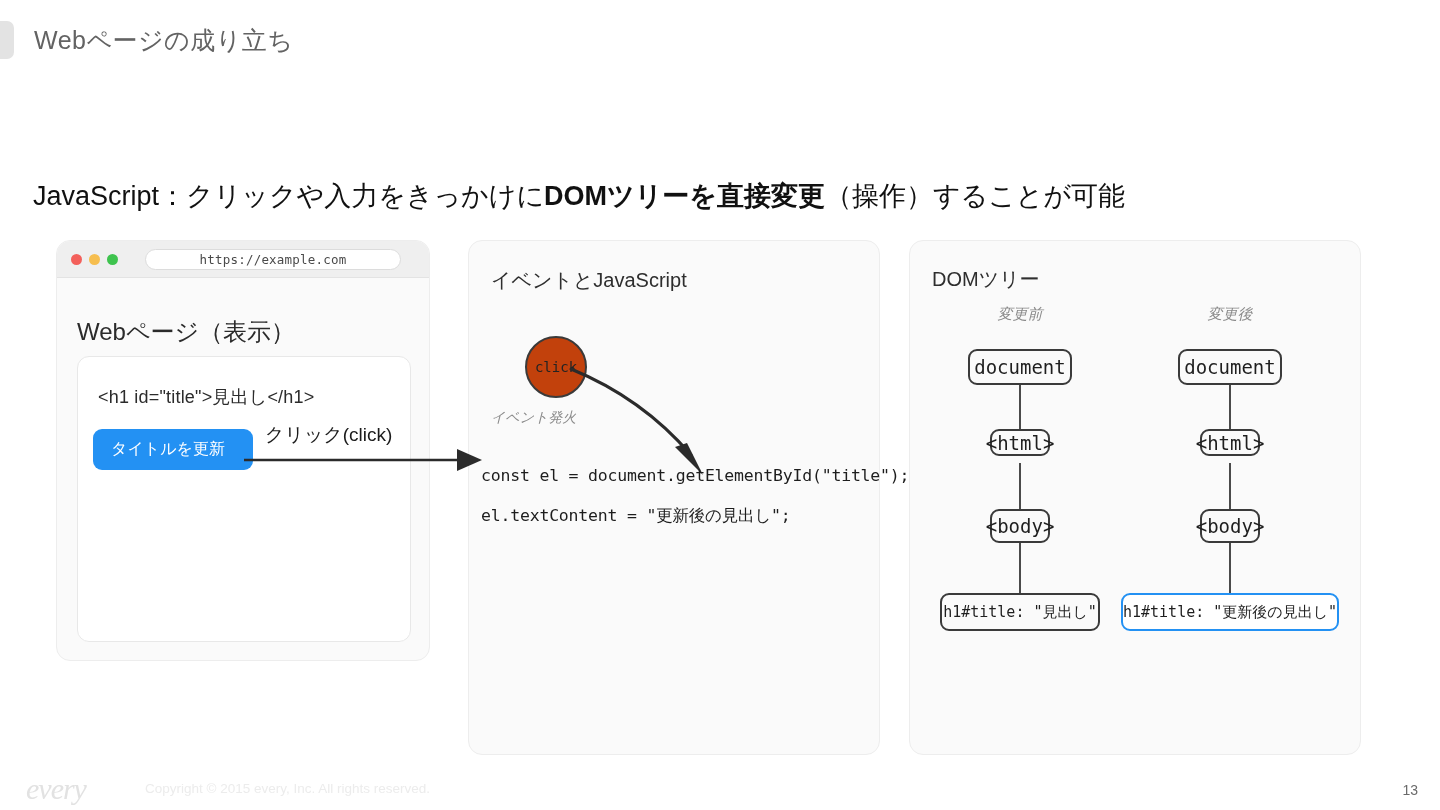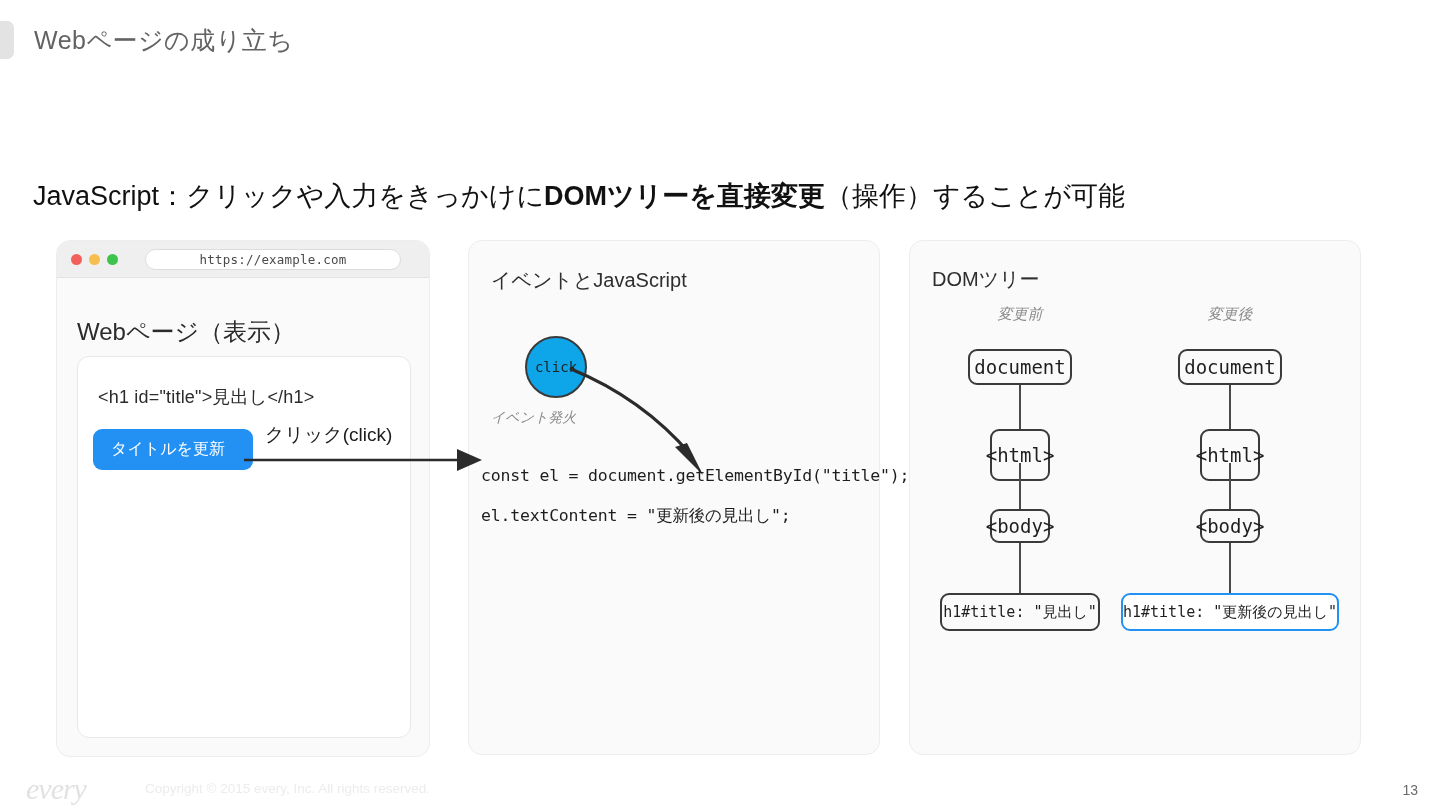--- a/index.html
+++ b/index.html
@@ -33,21 +33,21 @@
   }
   .subtitle b { font-weight: bold; }
 
   
   .panel {
     position: absolute;
     background: #fafafa;
     border: 1px solid #ededed;
     border-radius: 14px;
   }
-  #panel-browser { left: 56px;  top: 240px; width: 374px; height: 517px; padding: 0; overflow: hidden; background:#fafafa;}
+  #panel-browser { left: 56px;  top: 240px; width: 374px; height: 421px; padding: 0; overflow: hidden; background:#fafafa;}
   #panel-event   { left: 468px; top: 240px; width: 412px; height: 515px; }
   #panel-dom     { left: 909px; top: 240px; width: 452px; height: 515px; }
 
   .panel-title {
     position: absolute; font-size: 20px; color: #2e2e2e;
     white-space: nowrap;
   }
   #panel-event .panel-title { left: 22px; top: 26px; }
   #panel-dom   .panel-title { left: 22px; top: 25px; }
 
@@ -94,21 +94,21 @@
   .click-label {
     position: absolute; left: 265px; top: 422px;
     font-size: 19px; color: #1c1c1c; white-space: nowrap; z-index: 6;
   }
   .click-arrow { position: absolute; left: 244px; top: 440px; width: 238px; height: 40px; z-index: 6; }
 
   
   .click-circle {
     position: absolute; left: 56px; top: 95px;
     width: 62px; height: 62px; border-radius: 50%;
-    background: #0ea5e9; border: 2px solid #3a3a3a;
+    background: #c2410c; border: 2px solid #3a3a3a;
     display: flex; align-items: center; justify-content: center;
     font-family: "DejaVu Sans Mono", monospace; font-size: 14px; color: #232323;
   }
   .fire-label {
     position: absolute; left: 22px; top: 168px;
     font-size: 14px; color: #8a8a8a; font-style: italic; white-space: nowrap;
   }
   .curve-arrow { position: absolute; left: 100px; top: 110px; width: 180px; height: 130px; }
   .code-line {
     position: absolute; left: 12px;
@@ -129,21 +129,21 @@
   .node {
     position: absolute;
     border: 2px solid #3a3a3a; border-radius: 9px;
     background: #fafafa;
     font-family: "DejaVu Sans Mono", monospace;
     font-size: 19px; color: #1f1f1f;
     display: flex; align-items: center; justify-content: center;
     white-space: nowrap; left: 50%; transform: translateX(-50%);
   }
   .node.n-document { top: 44px;  width: 104px; height: 36px; }
-  .node.n-html     { top: 124px; width: 60px;  height: 52px; }
+  .node.n-html     { top: 124px; width: 60px;  height: 27px; }
   .node.n-body     { top: 204px; width: 60px;  height: 34px; }
   .node.n-h1       { top: 288px; height: 38px; padding: 0 10px; font-size: 15px; }
   #tree-before .node.n-h1 { width: 160px; }
   #tree-after  .node.n-h1 { width: 218px; border-color: #2391f3; background:#ffffff; }
   .edge {
     position: absolute; left: 50%; width: 2px; background: #4a4a4a;
     transform: translateX(-1px);
   }
   .edge.e1 { top: 80px;  height: 44px; }
   .edge.e2 { top: 158px; height: 46px; }

